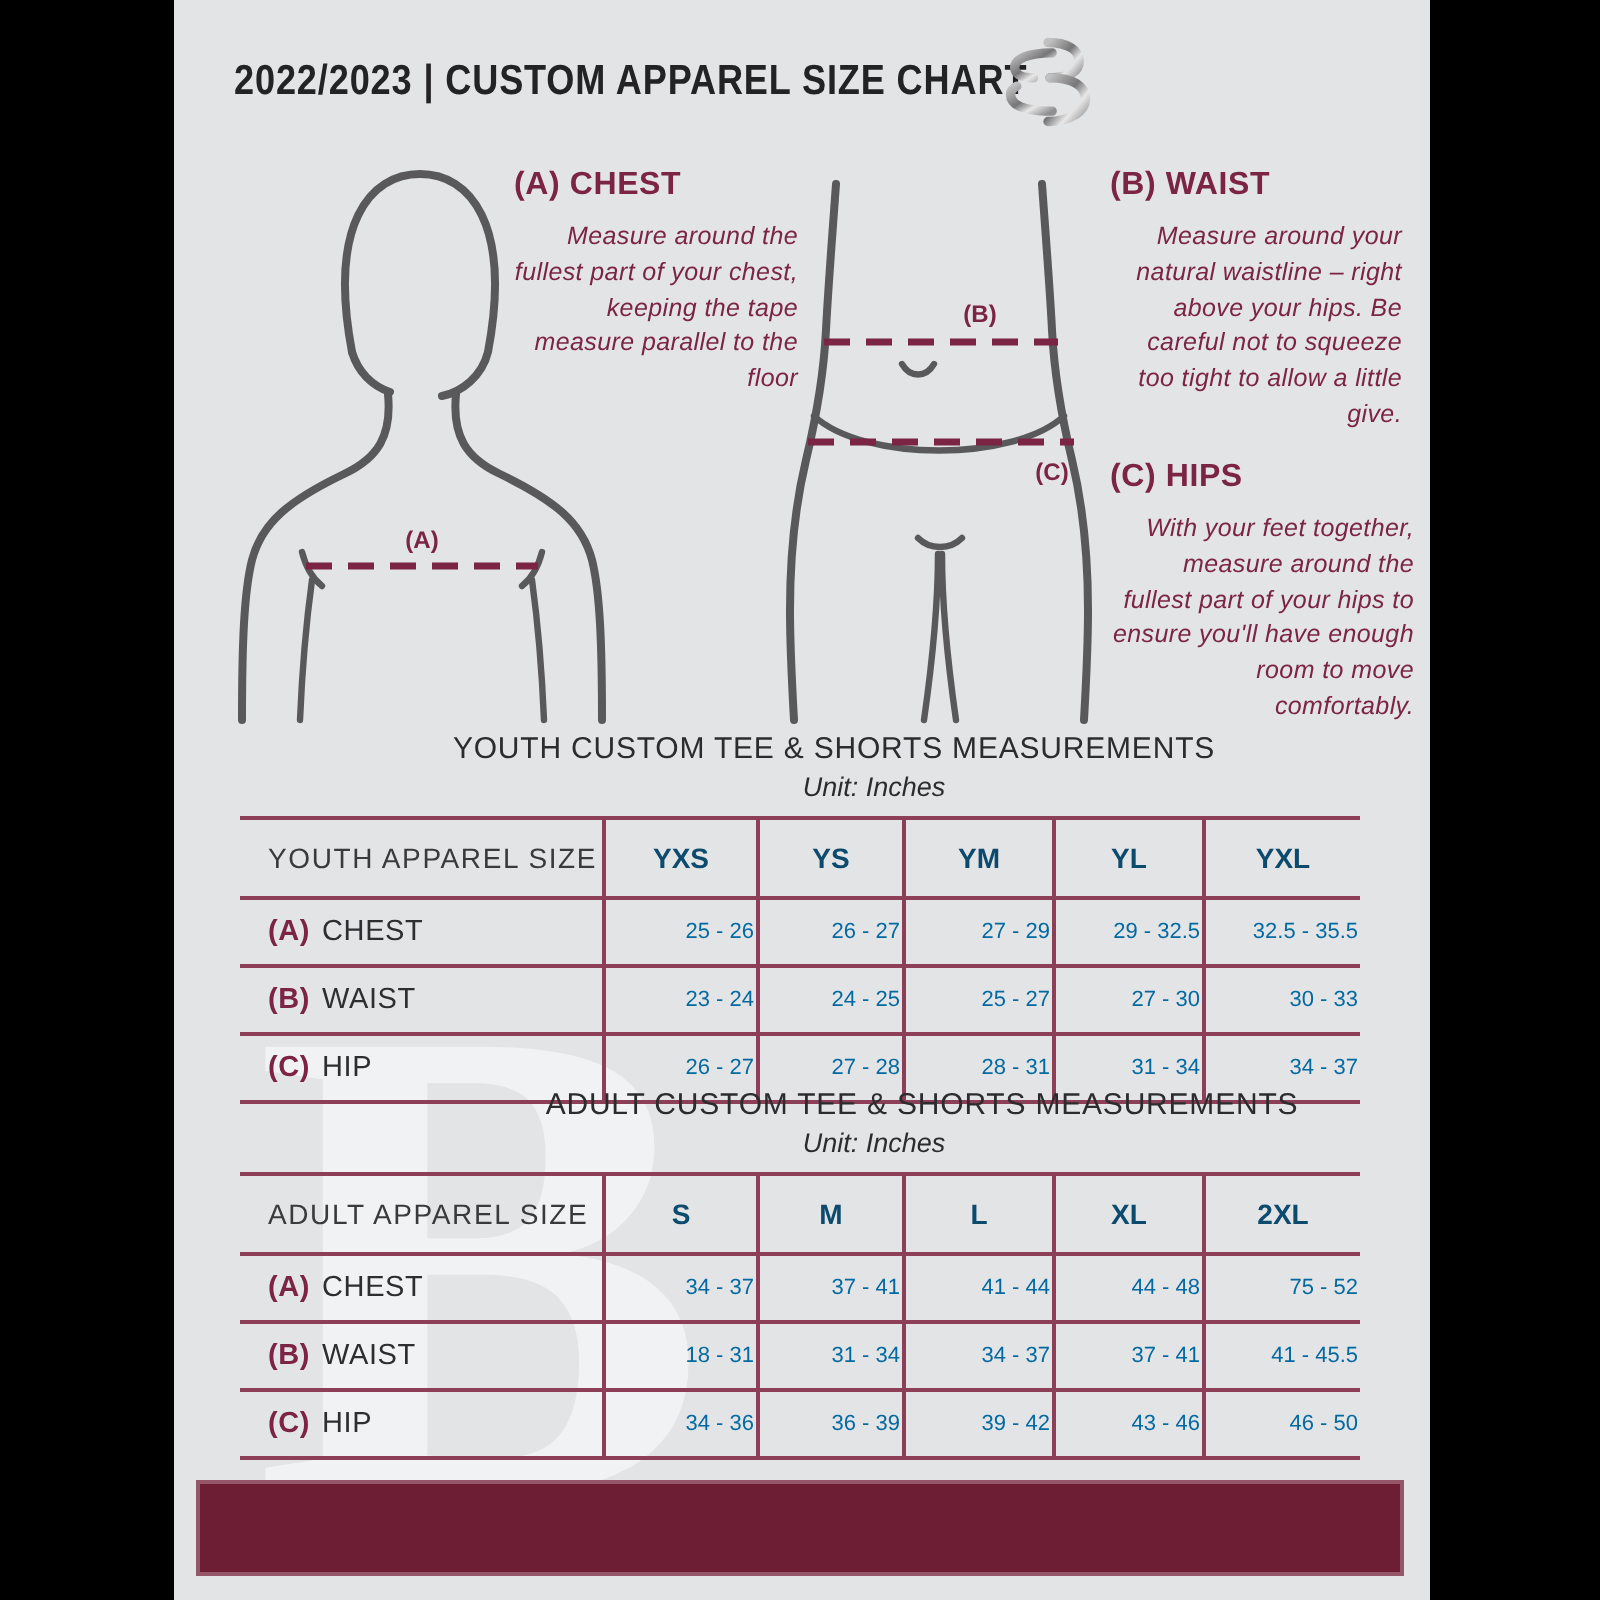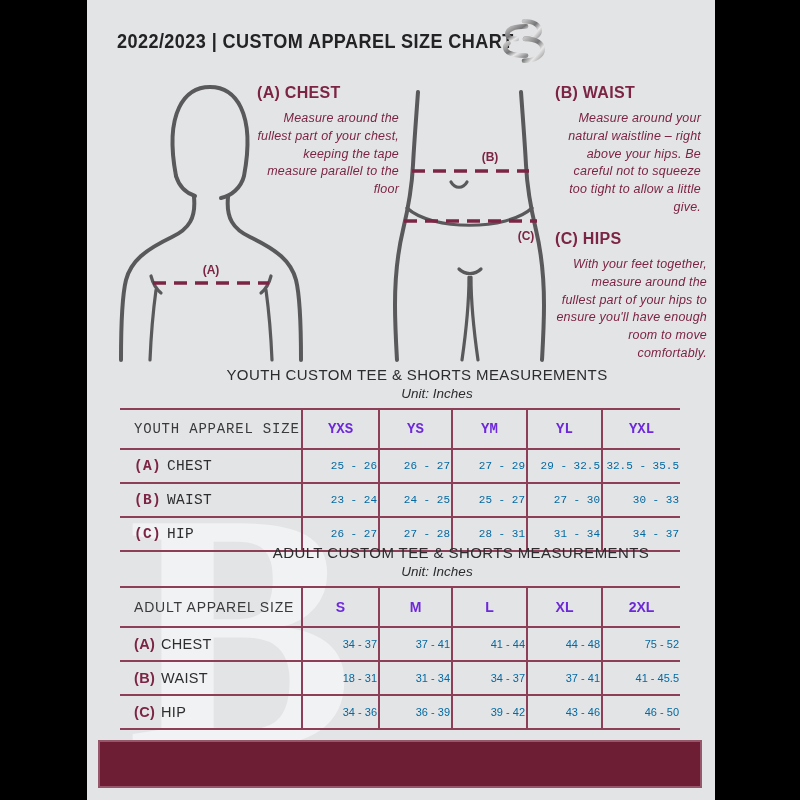--- a/index.html
+++ b/index.html
@@ -31,26 +31,26 @@
 
   
   .tbl-title{position:absolute;left:16px;width:628px;text-align:center;font-size:15px;font-weight:400;
              color:#2c2c2e;letter-spacing:.4px;}
   .tbl-unit{position:absolute;left:0;width:628px;text-align:center;font-size:13.5px;font-style:italic;
             color:#2c2c2e;margin-left:36px;}
   table.size-table{position:absolute;left:33px;width:560px;border-collapse:collapse;table-layout:fixed;}
   .size-table tr{border-bottom:2px solid #8d3f58;}
   .size-table thead tr{border-top:2px solid #8d3f58;}
   .size-table th + th,.size-table td + td{border-left:2px solid #8d3f58;}
-  .size-table th{height:36px;font-size:14px;color:#6d28d9;}
+  .size-table th{height:36px;font-size:14px;color:#0c4a6e;}
   .size-table td{height:30px;text-align:right;font-size:11px;color:#0369a1;}
   .size-table th.label-col{font-weight:400;text-align:left;padding-left:14px;letter-spacing:.8px;color:#3a3a3c;}
   .size-table td.row-label{text-align:left;padding-left:14px;font-size:14.5px;color:#2e2e30;letter-spacing:.3px;}
   .size-table td.row-label .key{color:#7b2444;font-weight:700;margin-right:6px;}
-  .tbl-youth{top:408px;font-family:Liberation Mono, monospace;} .tbl-adult{top:586px;}
+  .tbl-youth{top:408px;} .tbl-adult{top:586px;}
 
   .watermark{position:absolute;left:40px;top:462px;font-size:340px;line-height:1;font-weight:700;
              font-family:"Liberation Serif",serif;color:rgba(255,255,255,.5);z-index:0;}
   .footer-bar{position:absolute;left:11px;top:740px;width:604px;height:48px;background:#6e1e34;
               border:2px solid #97576b;box-sizing:border-box;}
 </style>
 </head>
 <body>
 
 <div class="stage">

